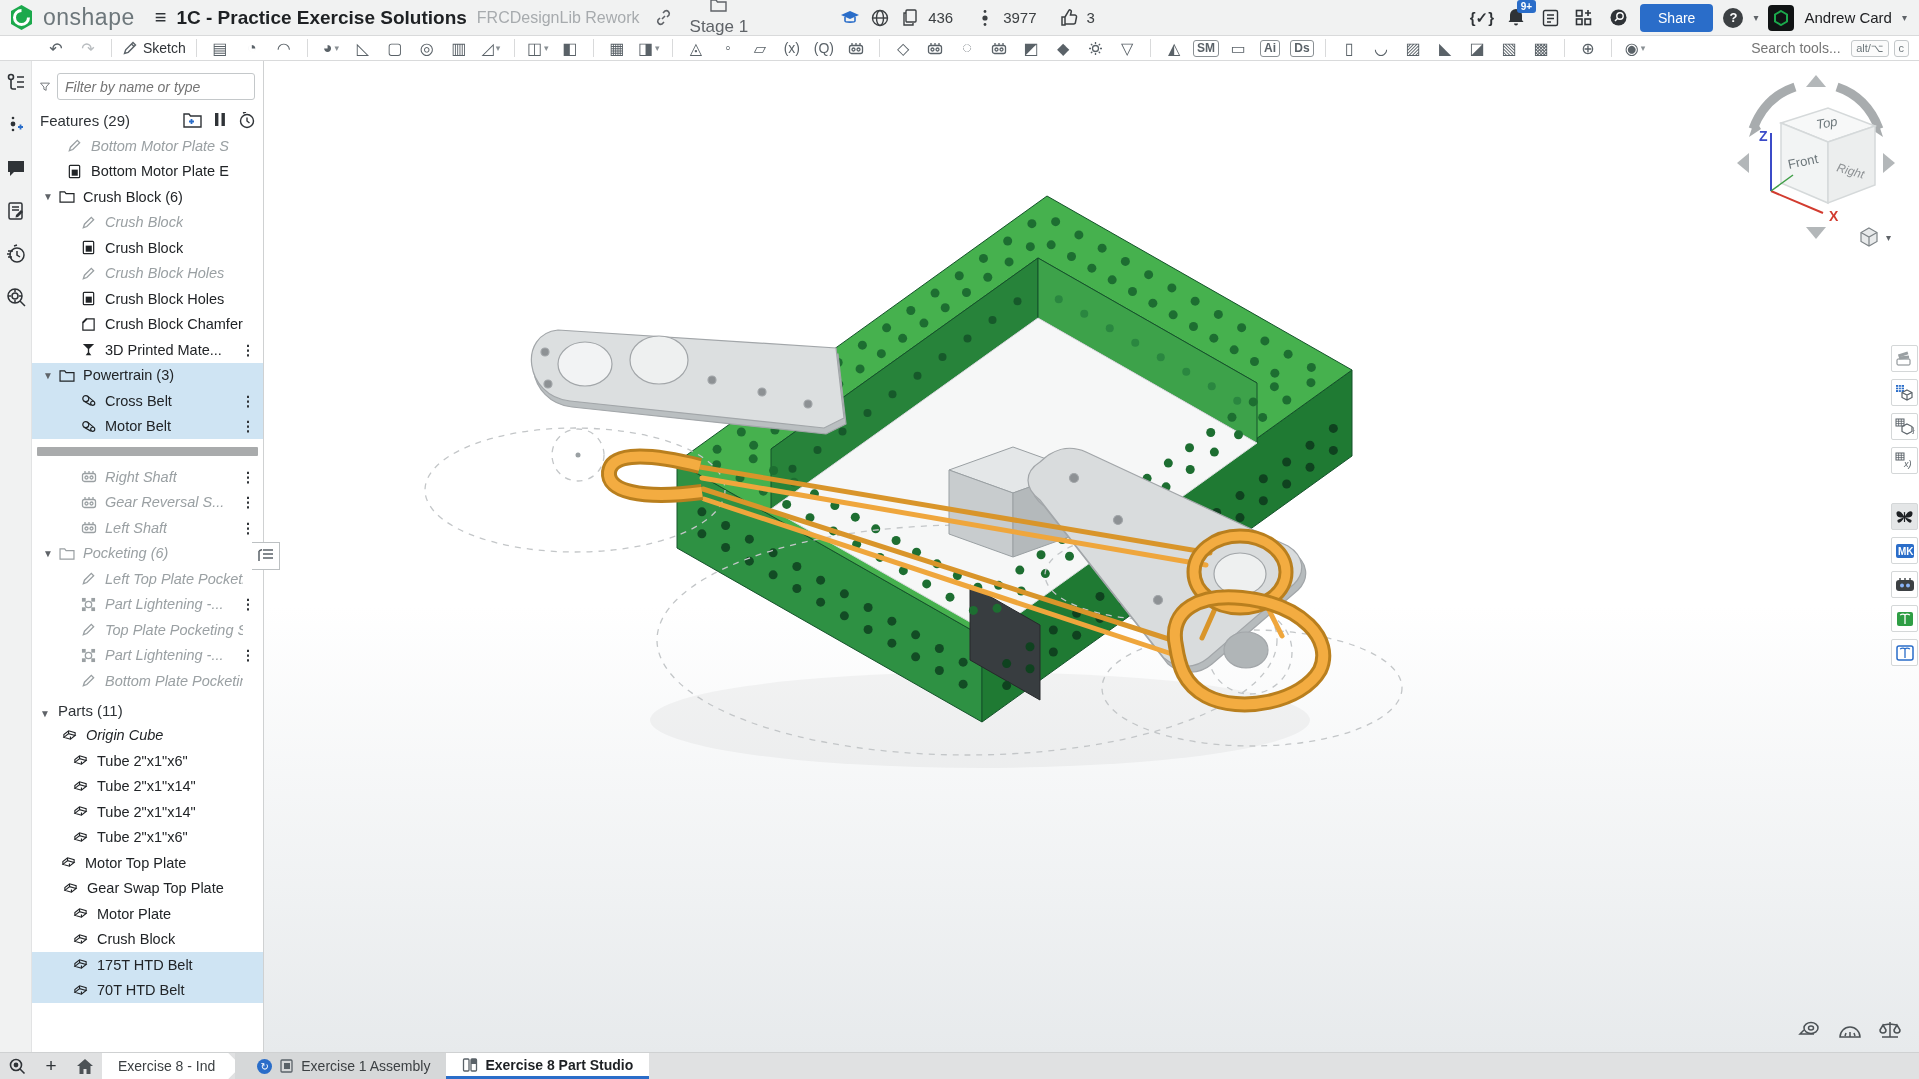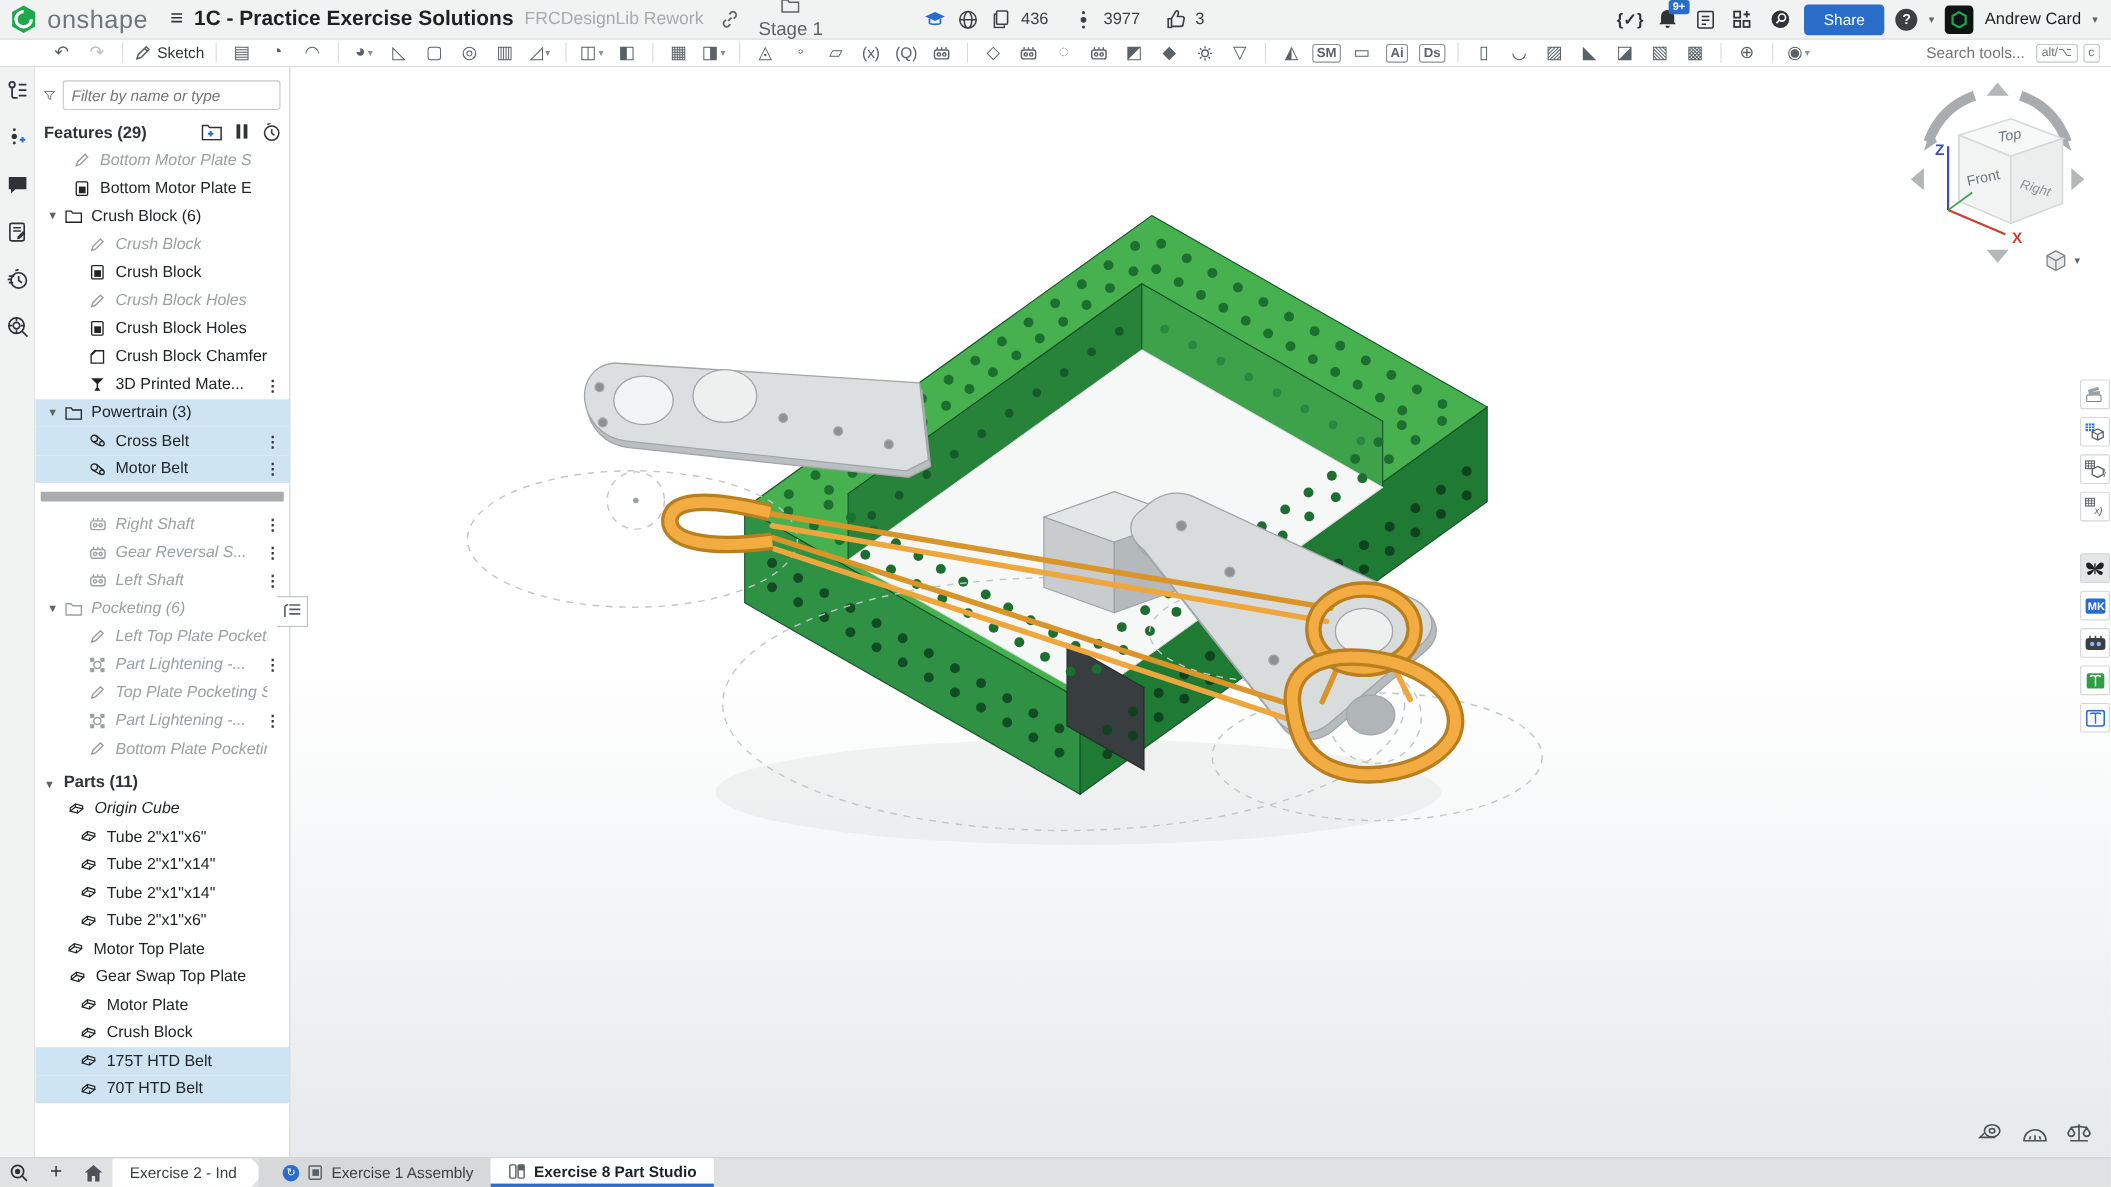--- a/index.html
+++ b/index.html
@@ -40,21 +40,21 @@
   .key { font-size:11px; color:#6d777b; border:1px solid #c4c8ca; border-radius:3px; padding:0 4px; line-height:15px; background:#fbfbfb; }
 
   
   .leftstrip { position:absolute; left:0; top:61px; width:32px; bottom:27px; background:#f1f2f2; border-right:1px solid #e2e3e4; display:flex; flex-direction:column; align-items:center; padding-top:10px; gap:21px; z-index:20; }
   .strip-ico { width:22px; height:22px; color:#2f3337; display:flex; align-items:center; justify-content:center; cursor:pointer; }
 
   
   .sidebar { position:absolute; left:32px; top:61px; width:232px; bottom:27px; background:#fff; border-right:1px solid #cfd1d2; z-index:20; overflow:hidden; }
   .filter-row { display:flex; align-items:center; gap:7px; padding:12px 8px 6px 8px; }
   .filter-input { flex:1; height:27px; border:1px solid #c4c8ca; border-radius:3px; font-style:italic; font-size:14px; color:#9aa0a3; padding:0 7px; font-family:"Liberation Sans",sans-serif; }
-  .feat-header { display:flex; align-items:flex-end; padding:6px 8px 4px 8px; font-size:15px; color:#2f3337;font-weight:bold; }
+  .feat-header { display:flex; align-items:flex-end; padding:6px 8px 4px 8px; font-size:15px; color:#2f3337; }
   .feat-header .hico { margin-left:auto; display:flex; gap:12px; color:#2f3337; }
   .tree { font-size:14.5px; color:#212427; }
   .trow { display:flex; align-items:center; height:25.5px; padding-left:34px; position:relative; cursor:pointer; }
   .trow.ind1 { padding-left:48px; }
   .trow.hl { background:#cfe4f3; }
   .trow.dim { color:#9aa0a3; font-style:italic; }
   .trow .car { position:absolute; left:11px; font-size:10px; color:#5f6368; font-style:normal; }
   .trow.sec { padding-left:26px; }
   .trow .nico { width:17px; height:17px; margin-right:8px; flex:none; display:flex; align-items:center; justify-content:center; }
   .trow .menu { margin-left:auto; margin-right:9px; color:#2f3337; font-size:14px; font-weight:bold; letter-spacing:-1px; font-style:normal; }
@@ -1081,21 +1081,21 @@
       </svg>
   </span>
   <span class="bb-ico plus">+</span>
   <span class="bb-ico">
     <svg width="18" height="17" viewBox="0 0 18 17" fill="#4c5256">
         <path d="M9 1 L17 8 h-2.5 v8 h-4 v-5 h-3 v5 h-4 V8 H1 Z"></path>
       </svg>
   </span>
   <div id="tabs" style="display:flex;align-items:stretch;">
       <div class="tab doc">
-        <span>Exercise 2 - Ind</span>
+        <span>Exercise 8 - Ind</span>
       </div>
       <div class="tab assy">
         <span class="sync-badge">↻</span>
         <svg width="15" height="16" viewBox="0 0 15 16">
           <rect x="2" y="2" width="11" height="12" rx="1" fill="none" stroke="#5a6268" stroke-width="1.3"></rect>
           <rect x="5" y="5" width="6" height="6" fill="#5a6268"></rect>
         </svg>
         <span>Exercise 1 Assembly</span>
       </div>
       <div class="tab ps">

